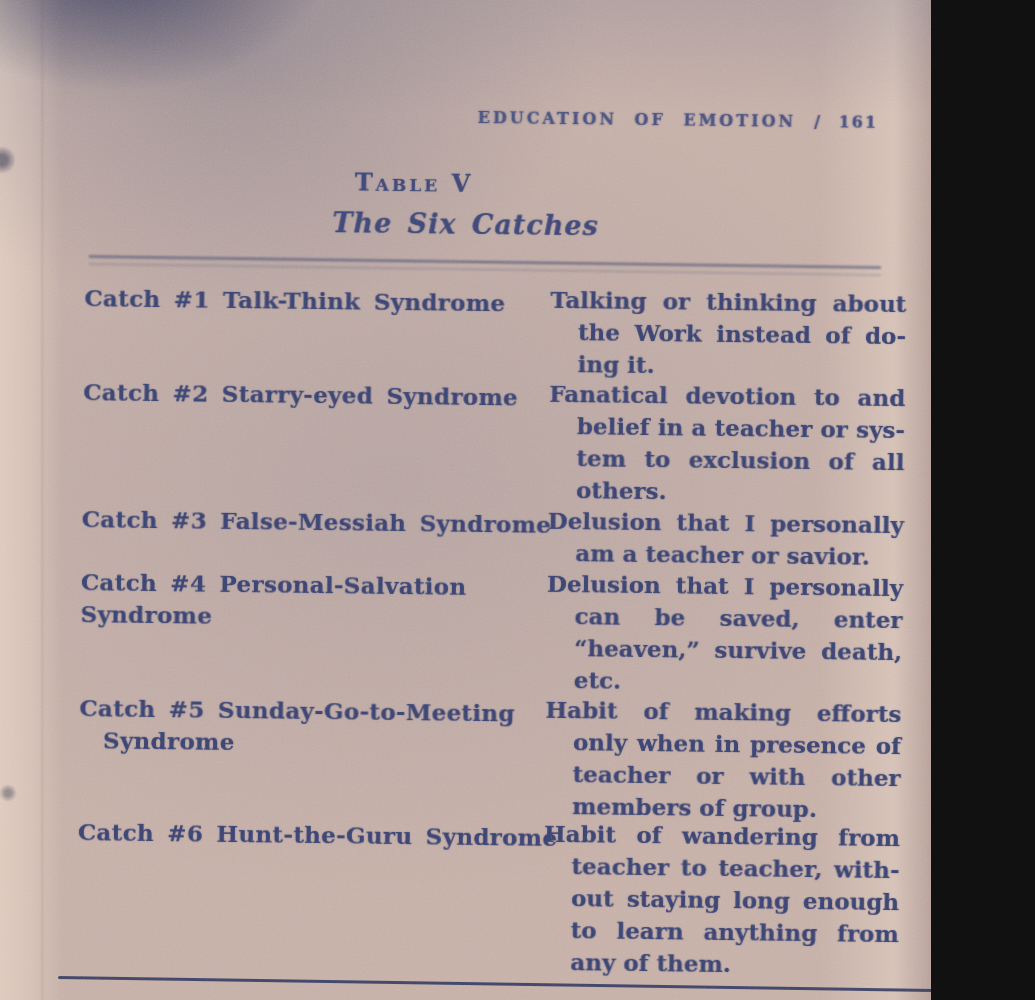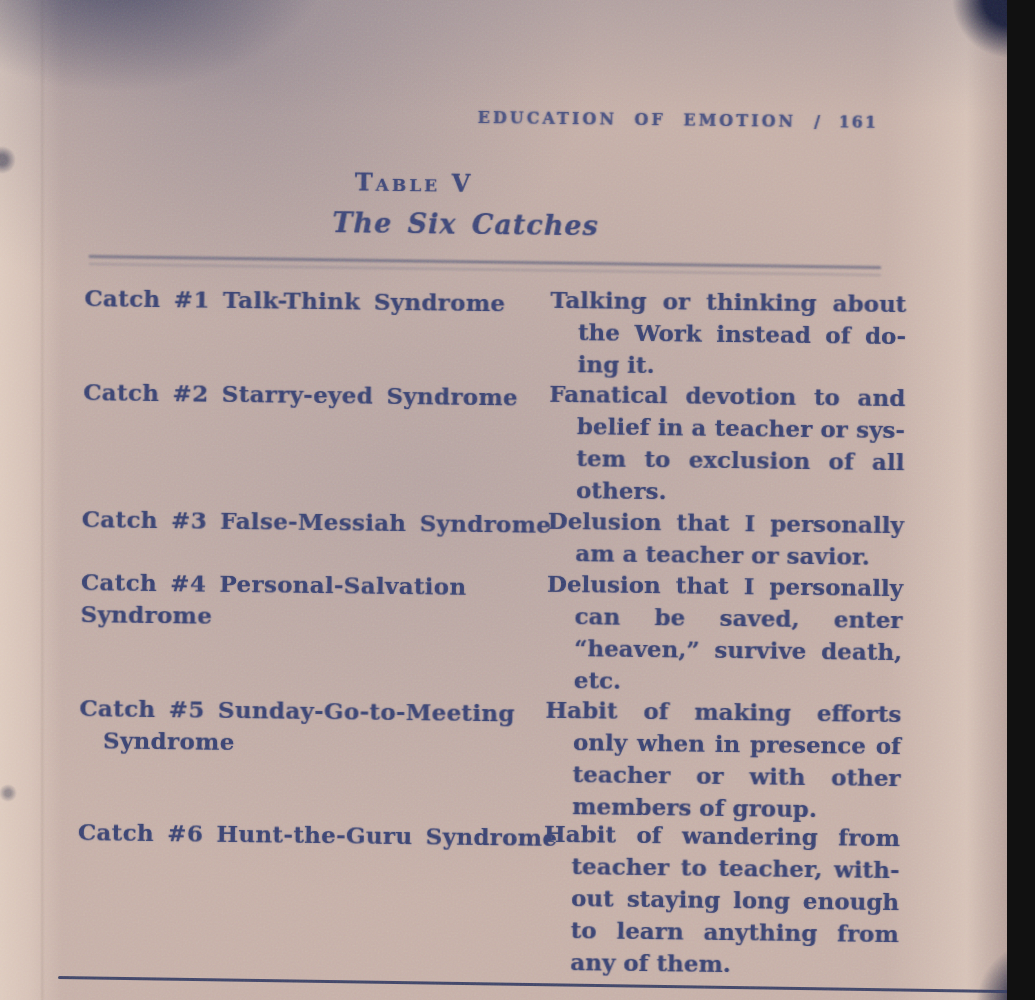--- a/index.html
+++ b/index.html
@@ -1,17 +1,17 @@
 <!DOCTYPE html>
 <html><head>
 <meta charset="utf-8">
 <style>
   html,body{margin:0;padding:0;background:#111;}
   .photo{
-    position:relative; width:1007px; height:1000px; overflow:hidden;
+    position:relative; width:931px; height:1000px; overflow:hidden;
     background:
       radial-gradient(circle at 1010px 0px, rgba(26,31,60,.96) 0 26px, rgba(26,31,60,0) 58px),
       radial-gradient(circle at 1040px 1005px, rgba(28,32,60,.85) 0 28px, rgba(28,32,60,0) 64px),
       radial-gradient(circle at 2px 160px, rgba(48,50,76,.55) 0 5px, rgba(48,50,76,0) 14px),
       radial-gradient(circle at 8px 793px, rgba(48,50,76,.4) 0 3px, rgba(48,50,76,0) 9px),
       radial-gradient(ellipse 300px 190px at 115px -45px, rgba(50,55,88,.82), rgba(50,55,88,0) 72%),
       radial-gradient(ellipse 520px 380px at 230px 55px, rgba(96,96,122,.36), rgba(96,96,122,0) 70%),
       linear-gradient(90deg, rgba(224,205,192,.9) 0px, rgba(221,201,189,.7) 30px, rgba(221,201,189,0) 62px),
       linear-gradient(90deg, rgba(0,0,0,0) 40px, rgba(124,104,97,.28) 42px, rgba(0,0,0,0) 45px),
       radial-gradient(ellipse 720px 560px at 42% 48%, rgba(106,106,132,.17), rgba(106,106,132,0) 75%),

